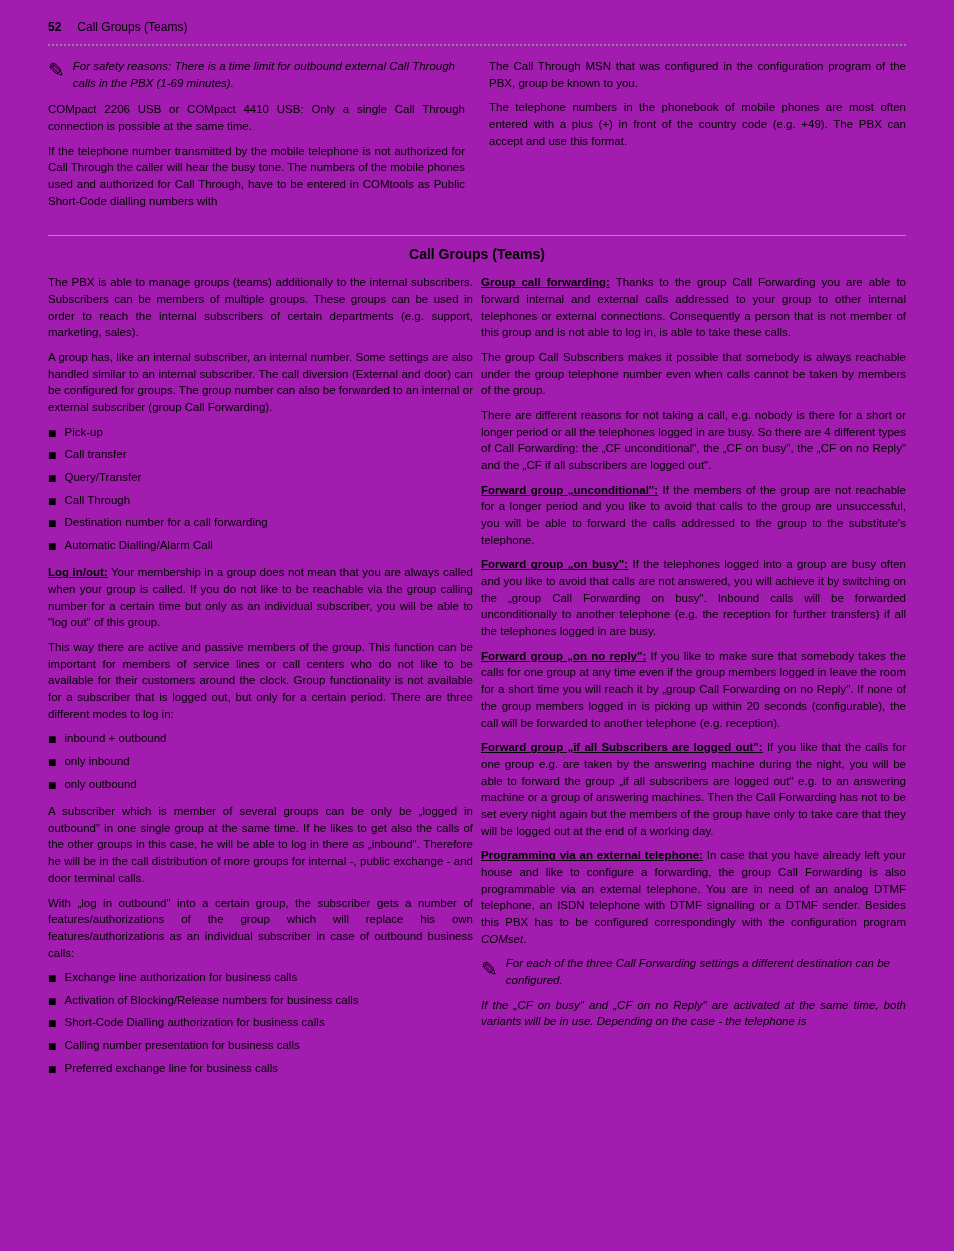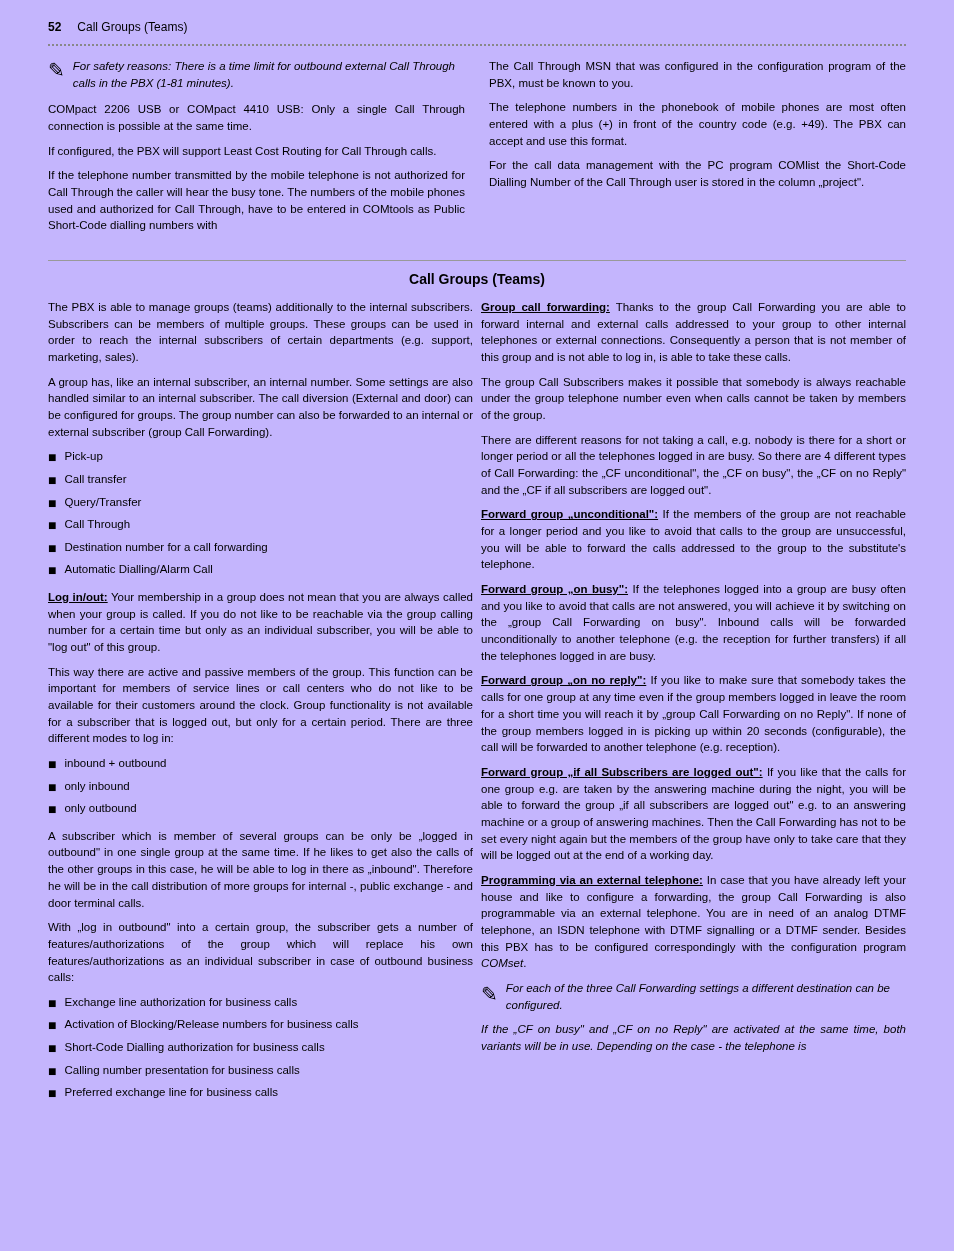--- a/index.html
+++ b/index.html
@@ -8,21 +8,21 @@
       font-family: Arial, Helvetica, sans-serif;
       font-size: 11.5px;
       color: #000;
       width: 954px;
       min-height: 1251px;
     }
     .page {
       width: 954px;
       min-height: 1251px;
       padding: 20px 48px 20px 48px;
-      background: #c4b5fd;
+      background: #a21caf;
     }
     .page-header {
       display: flex;
       align-items: center;
       margin-bottom: 10px;
     }
     .page-number {
       font-weight: bold;
       font-size: 12px;
       margin-right: 16px;
@@ -137,30 +137,28 @@
     <span class="page-number">52</span>
     <span class="page-title-header">Call Groups (Teams)</span>
   </div>
 
   <hr class="dotted-divider">
 
   <div class="two-col">
     <div class="col-left">
       <div class="note-block">
         <span class="note-icon">✎</span>
-        <span class="note-text">For safety reasons: There is a time limit for outbound external Call Through calls in the PBX (1-81 minutes).</span>
+        <span class="note-text">For safety reasons: There is a time limit for outbound external Call Through calls in the PBX (1-69 minutes).</span>
       </div>
       <p class="para">COMpact 2206 USB or COMpact 4410 USB: Only a single Call Through connection is possible at the same time.</p>
-      <p class="para">If configured, the PBX will support Least Cost Routing for Call Through calls.</p>
       <p class="para">If the telephone number transmitted by the mobile telephone is not authorized for Call Through the caller will hear the busy tone. The numbers of the mobile phones used and authorized for Call Through, have to be entered in COMtools as Public Short-Code dialling numbers with</p>
     </div>
     <div class="col-right">
-      <p class="para">The Call Through MSN that was configured in the configuration program of the PBX, must be known to you.</p>
+      <p class="para">The Call Through MSN that was configured in the configuration program of the PBX, group be known to you.</p>
       <p class="para">The telephone numbers in the phonebook of mobile phones are most often entered with a plus (+) in front of the country code (e.g. +49). The PBX can accept and use this format.</p>
-      <p class="para">For the call data management with the PC program COMlist the Short-Code Dialling Number of the Call Through user is stored in the column „project".</p>
     </div>
   </div>
 
   <hr class="section-divider">
 
   <div class="section-title">Call Groups (Teams)</div>
 
   <div class="main-two-col">
 
     <div class="main-col-left">

